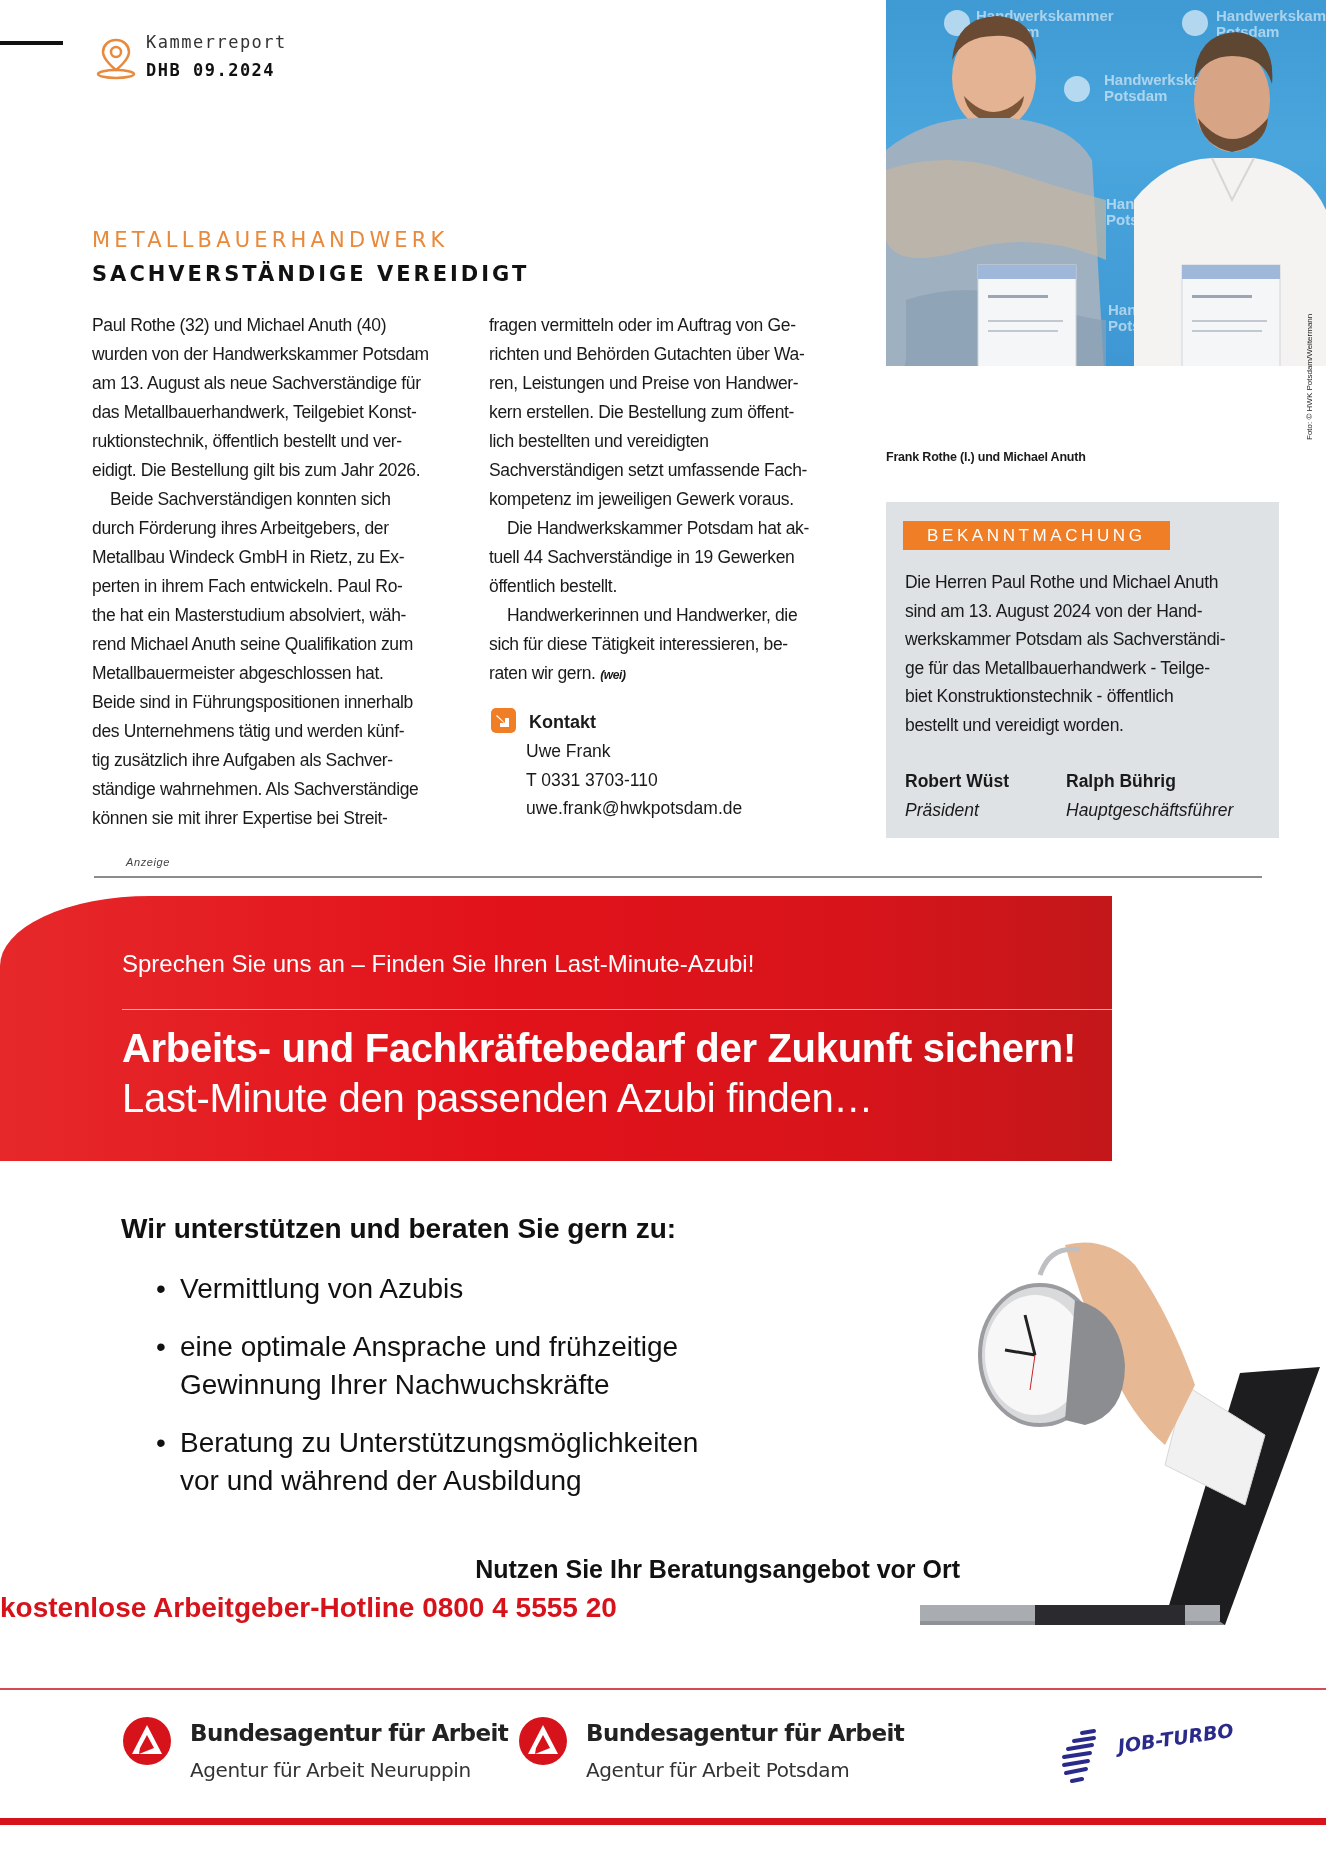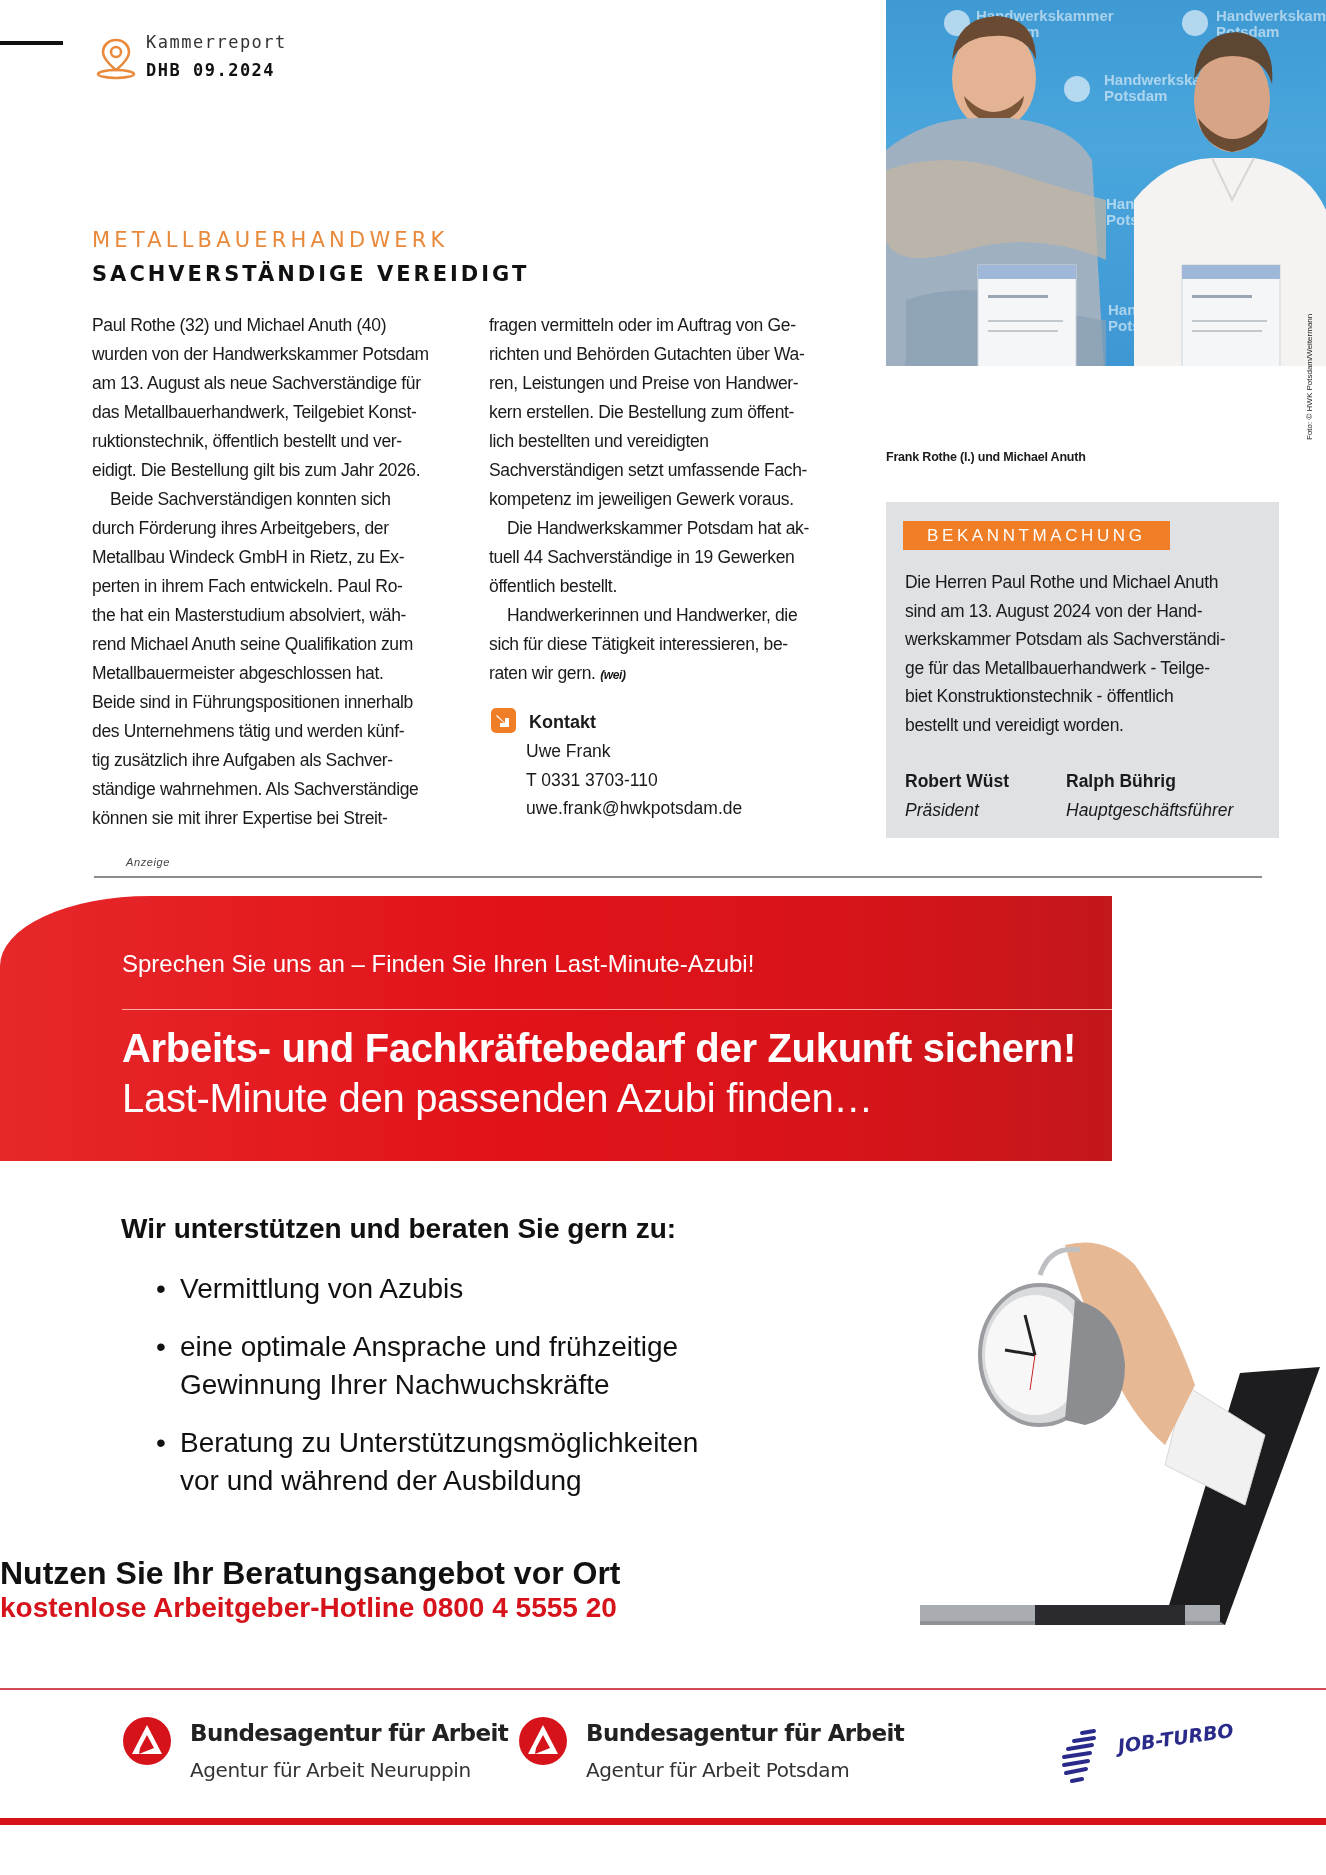--- a/index.html
+++ b/index.html
@@ -61,21 +61,21 @@
   .banner-tri { position: absolute; left: 1180px; top: 0; width: 0; height: 0; border-left: 110px solid transparent; border-right: 110px solid transparent; border-bottom: 265px solid rgba(255,90,60,0.18); }
   .banner-sub { position: absolute; left: 122px; top: 54px; font-size: 24px; color: #fff; white-space: nowrap; }
   .banner-rule { position: absolute; left: 122px; top: 113px; width: 1204px; height: 1px; background: rgba(255,210,200,0.8); }
   .banner-h1 { position: absolute; left: 122px; top: 130px; font-size: 40px; font-weight: bold; color: #fff; white-space: nowrap; letter-spacing: -0.3px; }
   .banner-h2 { position: absolute; left: 122px; top: 180px; font-size: 40px; color: #fff; white-space: nowrap; letter-spacing: -0.3px; text-align: right; }
 
   .support-title { left: 121px; top: 1213px; font-size: 28px; font-weight: bold; color: #111; white-space: nowrap; }
   .bullets { left: 156px; top: 1270px; font-size: 28px; color: #111; line-height: 38px; }
   .bullets li { list-style: none; position: relative; padding-left: 24px; margin-bottom: 20px; white-space: nowrap; }
   .bullets li::before { content: "\2022"; position: absolute; left: 0; top: 0; }
-  .cta1 { left: 0; width: 960px; top: 1555px; text-align: left; font-size: 32px; font-weight: bold; color: #111; white-space: nowrap; }
+  .cta1 { left: 0; width: 960px; top: 1555px; text-align: right; font-size: 25px; font-weight: bold; color: #111; white-space: nowrap; }
   .cta2 { left: 0; width: 960px; top: 1592px; font-size: 28px; font-weight: bold; color: #d6131b; white-space: nowrap; }
 
   .clock-laptop { left: 895px; top: 1205px; width: 431px; height: 420px; }
 
   
   .foot-rule-thin { left: 0; top: 1688px; width: 1326px; height: 2px; background: #d24b55; }
   .foot-rule-thick { left: 0; top: 1818px; width: 1326px; height: 7px; background: #d6131b; }
   .ba-logo { position: absolute; }
   .ba-mark { position: absolute; left: 0; top: 0; width: 50px; height: 50px; }
   .ba-name { position: absolute; left: 68px; top: 4px; font-family: "DejaVu Sans", sans-serif; font-weight: bold; font-size: 23px; color: #222; white-space: nowrap; letter-spacing: -0.6px; text-align: right; }

